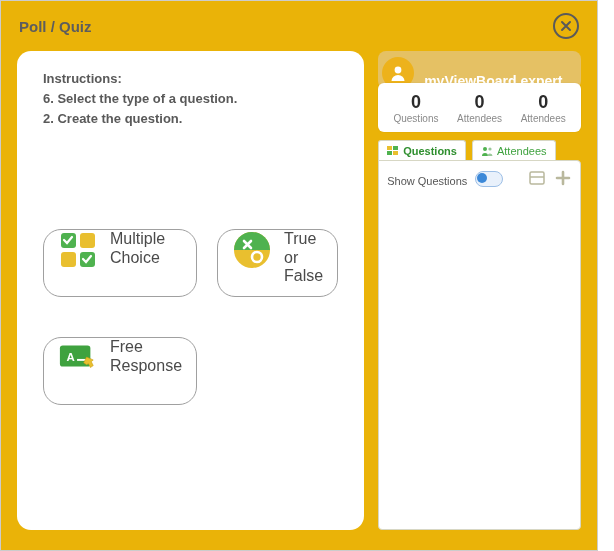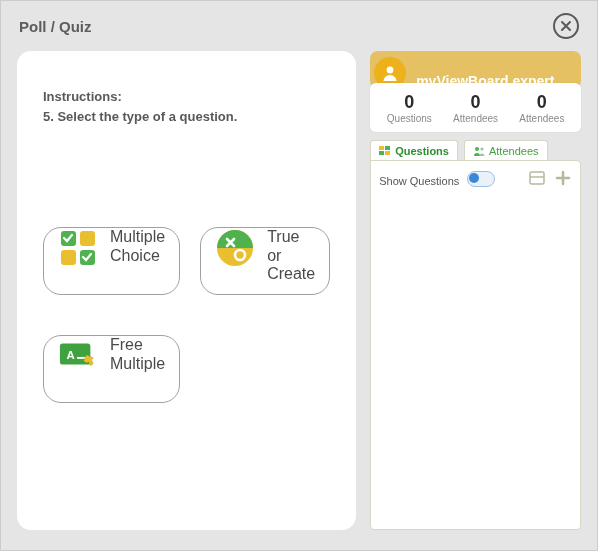--- a/index.html
+++ b/index.html
@@ -1,23 +1,23 @@
 <!DOCTYPE html>
 <html><head>
 <meta charset="utf-8">
 <style>
 html,body{margin:0;padding:0;font-family:"Segoe UI",Arial,sans-serif;background:#fff}
-.app{width:598px;height:551px;box-sizing:border-box;border:1px solid #ccc;background:#e5e5e5;display:flex;flex-direction:column}
+.app{width:598px;height:551px;box-sizing:border-box;border:1px solid #ccc;background:#eab308;display:flex;flex-direction:column}
 .titlebar{height:50px;display:flex;align-items:center;padding:0 18px;color:#5d5d5d}
 .titlebar .title{font-size:15px;font-weight:600}
 .titlebar .spacer{flex:1}
 .close-btn{width:22px;height:22px;border:2px solid #5a5a5a;border-radius:50%;display:flex;align-items:center;justify-content:center;color:#5a5a5a;cursor:pointer}
 .close-btn svg{display:block}
 .body{flex:1;display:flex;gap:14px;padding:0 16px 20px 16px;box-sizing:border-box}
-.left-panel{flex:1;background:#fff;border-radius:14px;padding:36px 26px;box-sizing:border-box;display:flex;flex-direction:column}
+.left-panel{flex:1;background:#fff;border-radius:14px;padding:18px 26px;box-sizing:border-box;display:flex;flex-direction:column}
 .instructions{color:#595959;font-size:13px;font-weight:600;line-height:1.55}
 .types{margin-top:100px;display:grid;grid-template-columns:1fr 1fr;gap:40px 20px}
 .type-btn{border:1px solid #a0a0a0;border-radius:18px;background:#fff;height:66px;display:flex;align-items:flex-start;padding:0 14px;gap:12px;cursor:pointer;color:#4a4a4a;font-size:16px}
 .type-btn .icon-wrap{width:40px;height:40px;display:flex;align-items:center;justify-content:center;flex:0 0 40px}
 .type-btn .label{flex:1;line-height:1.15}
 .right-panel{width:212px;display:flex;flex-direction:column}
 .user-bar{background:#e5c164;border-radius:8px;height:38px;display:flex;align-items:flex-end;color:#fff;font-size:14px;font-weight:600;padding-right:10px;position:relative;z-index:0}
 .user-bar .avatar{width:32px;height:32px;background:#edb21b;border-radius:50%;margin:0 10px 0 4px;display:flex;align-items:center;justify-content:center}
 .stats-card{background:#fff;border-radius:6px;margin-top:-6px;padding:10px 6px 8px;display:flex;z-index:1;position:relative;box-shadow:0 0 0 1px rgba(0,0,0,0.02)}
 .stat{flex:1;text-align:center}
@@ -49,21 +49,22 @@
           <path d="M2 2 L10 10 M10 2 L2 10" stroke="#5a5a5a" stroke-width="2" fill="none" stroke-linecap="round"></path>
         </svg>
     </span>
   </div>
 
   <div class="body">
 
     <div class="left-panel">
       <div class="instructions">
         <div>Instructions:</div>
-        <div>5. Select the type of a question.</div>
+        <div>6. Select the type of a question.</div>
+        <div>2. Create the question.</div>
       </div>
 
       <div class="types">
 
         <div class="type-btn">
           <span class="icon-wrap">
             <svg width="38" height="38" viewBox="0 0 38 38">
               <rect x="2" y="2" width="15" height="15" rx="3" fill="#4fb24f"></rect>
                 <path d="M5 9 l3 3 l5 -6" stroke="#fff" stroke-width="2.2" fill="none" stroke-linecap="round"></path>
               <rect x="21" y="2" width="15" height="15" rx="3" fill="#e9bf2f"></rect>
@@ -77,36 +78,36 @@
 
         <div class="type-btn">
           <span class="icon-wrap">
             <svg width="40" height="40" viewBox="0 0 40 40">
               <circle cx="20" cy="20" r="18" fill="#e9bf2f"></circle>
               <path d="M2 20 A18 18 0 0 1 38 20 Z" fill="#4fb24f"></path>
               <path d="M12 11 l7 7 M19 11 l-7 7" stroke="#fff" stroke-width="2.6" stroke-linecap="round"></path>
               <circle cx="25" cy="27" r="5" fill="none" stroke="#fff" stroke-width="2.6"></circle>
             </svg>
           </span>
-          <span class="label">True or Create</span>
+          <span class="label">True or False</span>
         </div>
 
 
         <div class="type-btn">
           <span class="icon-wrap">
             <svg width="42" height="34" viewBox="0 0 42 34">
               <rect x="2" y="4" width="32" height="22" rx="3" fill="#3fa23f"></rect>
               <text x="9" y="20" font-size="12" font-family="Arial" fill="#fff" font-weight="700">A</text>
               <line x1="20" y1="19" x2="30" y2="19" stroke="#fff" stroke-width="2"></line>
               <g transform="translate(26,16)">
                   <path d="M4 0 l-3 6 l3 2 l2 -1 l2 4 l3 -2 l-2 -4 l2 -2 z" fill="#e9bf2f" stroke="#c79a10" stroke-width="0.6"></path>
                 </g>
             </svg>
           </span>
-          <span class="label">Free Multiple</span>
+          <span class="label">Free Response</span>
         </div>
 
       </div>
     </div>
 
     <div class="right-panel">
 
       <div class="user-bar">
         <span class="avatar">
           <svg width="18" height="18" viewBox="0 0 18 18">

